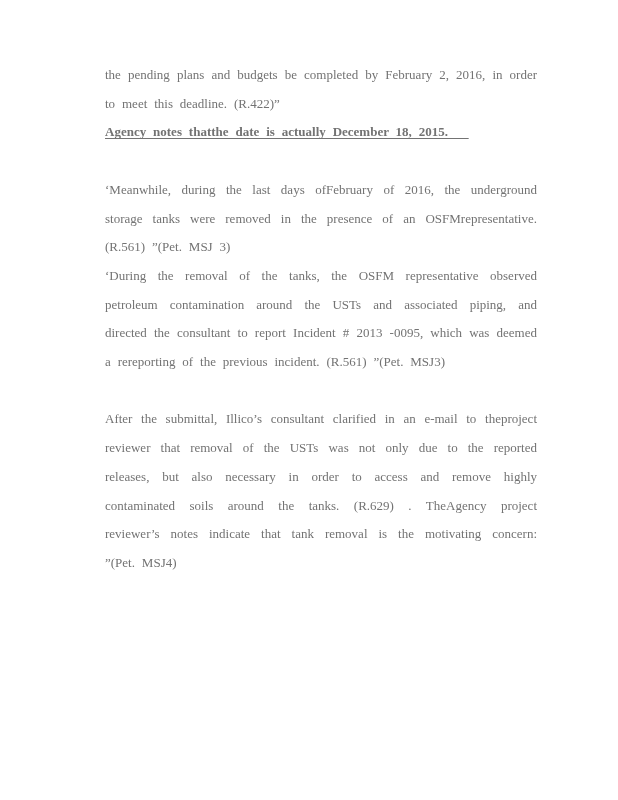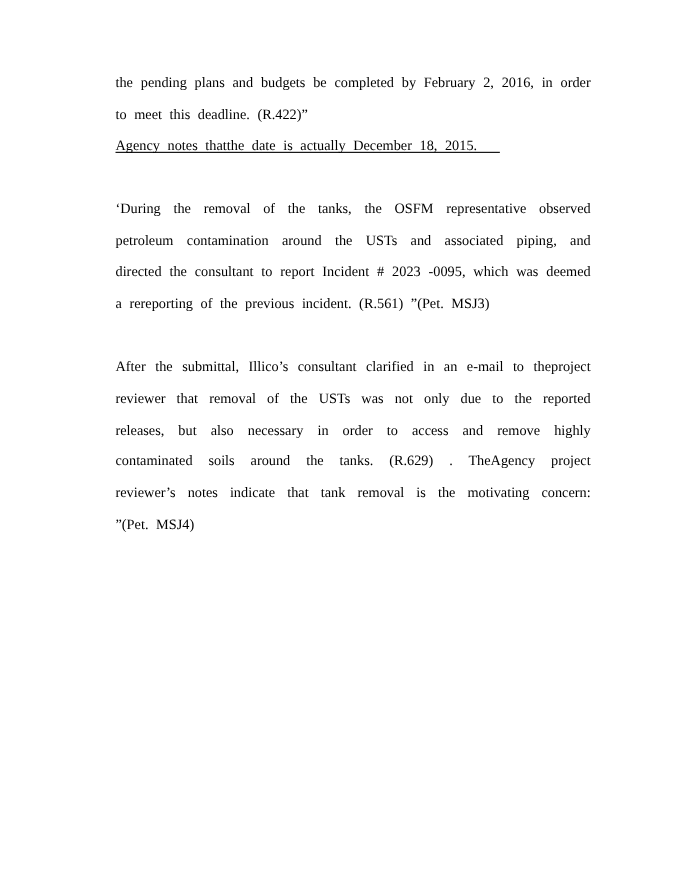--- a/index.html
+++ b/index.html
@@ -23,46 +23,47 @@
     width: 432px;
   }
   p.block {
     margin: 0;
     padding: 0;
     font-size: 13px;
     line-height: 28.7px;
     text-align: justify;
     text-align-last: left;
     word-spacing: 0.28em;
-    color: #000000;
+    color: #737373;
   }
   p.block.emphasis {
-    font-weight: normal;
+    font-weight: bold;
     text-decoration: underline;
     text-underline-offset: 2px;
   }
   .gap {
     height: 28.7px;
   }
 </style>
 </head>
 <body>
 
 <div class="page">
   <div class="content">
 
     <p class="block normal">the pending plans and budgets be completed by February 2, 2016, in order to meet this deadline. (R.422)”</p>
 
     <p class="block emphasis">Agency notes thatthe date is actually December 18, 2015.&nbsp;&nbsp;&nbsp;</p>
 
     <div class="gap"></div>
 
+    <p class="block normal">‘Meanwhile, during the last days ofFebruary of 2016, the underground storage tanks were removed in the presence of an OSFMrepresentative. (R.561) ”(Pet. MSJ 3)</p>
 
 
-    <p class="block normal">‘During the removal of the tanks, the OSFM representative observed petroleum contamination around the USTs and associated piping, and directed the consultant to report Incident # 2023 -0095, which was deemed a rereporting of the previous incident. (R.561) ”(Pet. MSJ3)</p>
+    <p class="block normal">‘During the removal of the tanks, the OSFM representative observed petroleum contamination around the USTs and associated piping, and directed the consultant to report Incident # 2013 -0095, which was deemed a rereporting of the previous incident. (R.561) ”(Pet. MSJ3)</p>
 
 
     <div class="gap"></div>
 
     <p class="block normal">After the submittal, Illico’s consultant clarified in an e-mail to theproject reviewer that removal of the USTs was not only due to the reported releases, but also necessary in order to access and remove highly contaminated soils around the tanks. (R.629) . TheAgency project reviewer’s notes indicate that tank removal is the motivating concern: ”(Pet. MSJ4)</p>
 
   </div>
 </div>
 
 </body></html>

